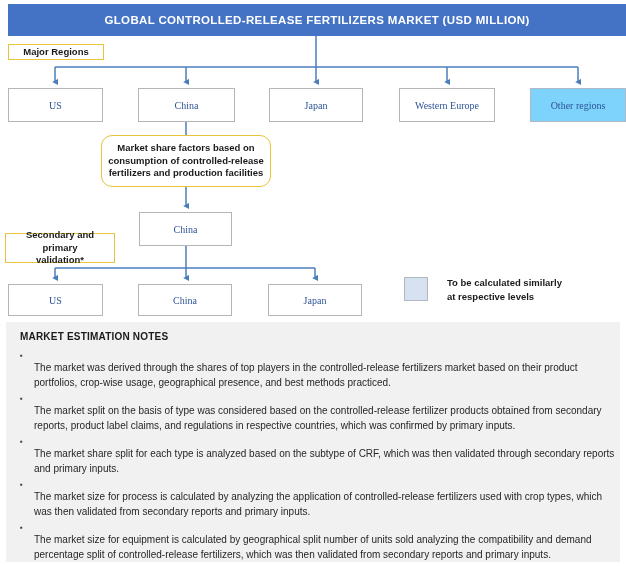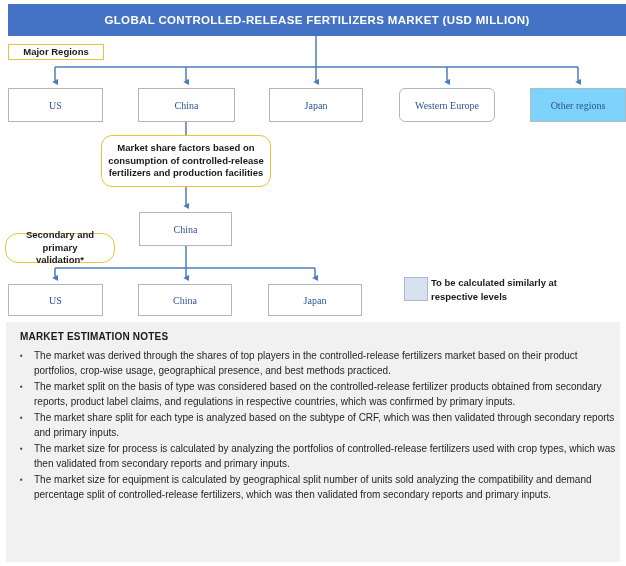--- a/index.html
+++ b/index.html
@@ -59,21 +59,20 @@
     top: 44px;
     width: 96px;
     height: 16px;
   }
   #secondary-validation {
     left: 5px;
     top: 233px;
     width: 110px;
     height: 30px;
     padding: 0 16px;
-    border-radius: 13px;
   }
   #market-share-note {
     left: 101px;
     top: 135px;
     width: 170px;
     height: 52px;
     padding: 0 4px;
     border-radius: 11px;
   }
 
@@ -94,21 +93,21 @@
   .node.filled {
     background: #7dd3fc;
     border-color: #b0b8c4;
   }
 
   
   .r1 { top: 88px; height: 34px; }
   #node-us-1          { left: 8px;   width: 95px; }
   #node-china-1       { left: 138px; width: 97px; }
   #node-japan-1       { left: 269px; width: 94px; }
-  #node-westeurope-1  { left: 399px; width: 96px; border-radius: 6px; }
+  #node-westeurope-1  { left: 399px; width: 96px; }
   #node-otherregions-1{ left: 530px; width: 96px; }
 
   
   #node-china-2 { left: 139px; top: 212px; width: 93px; height: 34px; }
 
   
   .r3 { top: 284px; height: 32px; }
   #node-us-3    { left: 8px;   width: 95px; }
   #node-china-3 { left: 138px; width: 94px; }
   #node-japan-3 { left: 268px; width: 94px; }
@@ -122,21 +121,21 @@
     pointer-events: none;
   }
 
   
   #legend {
     position: absolute;
     left: 404px;
     top: 276px;
     display: flex;
     align-items: flex-start;
-    gap: 3px;
+    gap: 19px;
   }
   #legend-swatch {
     width: 24px;
     height: 24px;
     background: #d7e1f0;
     border: 1px solid #b0b8c4;
     box-sizing: border-box;
     flex: 0 0 auto;
     margin-top: 1px;
   }
@@ -175,20 +174,21 @@
   }
   .note-bullet {
     flex: 0 0 auto;
     width: 14px;
     color: #3f3f3f;
     font-size: 8px;
     line-height: 1.75;
   }
   .note-text {
     flex: 1 1 auto;
+    margin-top: 12px;
   }
 </style>
 </head>
 <body>
 
 <div id="root">
 
   <div class="banner">
     <span>GLOBAL  CONTROLLED-RELEASE  FERTILIZERS MARKET (USD MILLION)</span>
   </div>
@@ -282,21 +282,21 @@
         <div class="note-item">
           <span class="note-bullet">▪</span>
           <span class="note-text">The market split on the basis of type was considered based on the controlled-release fertilizer products obtained from secondary reports, product label claims, and regulations in respective countries, which was confirmed by primary inputs.</span>
         </div>
         <div class="note-item">
           <span class="note-bullet">▪</span>
           <span class="note-text">The market share split for each type is analyzed based on the subtype of CRF, which was then validated through secondary reports and primary inputs.</span>
         </div>
         <div class="note-item">
           <span class="note-bullet">▪</span>
-          <span class="note-text">The market size for process is calculated by analyzing the portfolios of controlled-release fertilizers used with crop types, which was then validated from secondary reports and primary inputs.</span>
+          <span class="note-text">The market size for process is calculated by analyzing the application of controlled-release fertilizers used with crop types, which was then validated from secondary reports and primary inputs.</span>
         </div>
         <div class="note-item">
           <span class="note-bullet">▪</span>
           <span class="note-text">The market size for equipment is calculated by geographical split number of units sold analyzing the compatibility and demand percentage split of controlled-release fertilizers, which was then validated  from secondary reports and primary inputs.</span>
         </div>
       </div>
   </div>
 
 </div>
 

